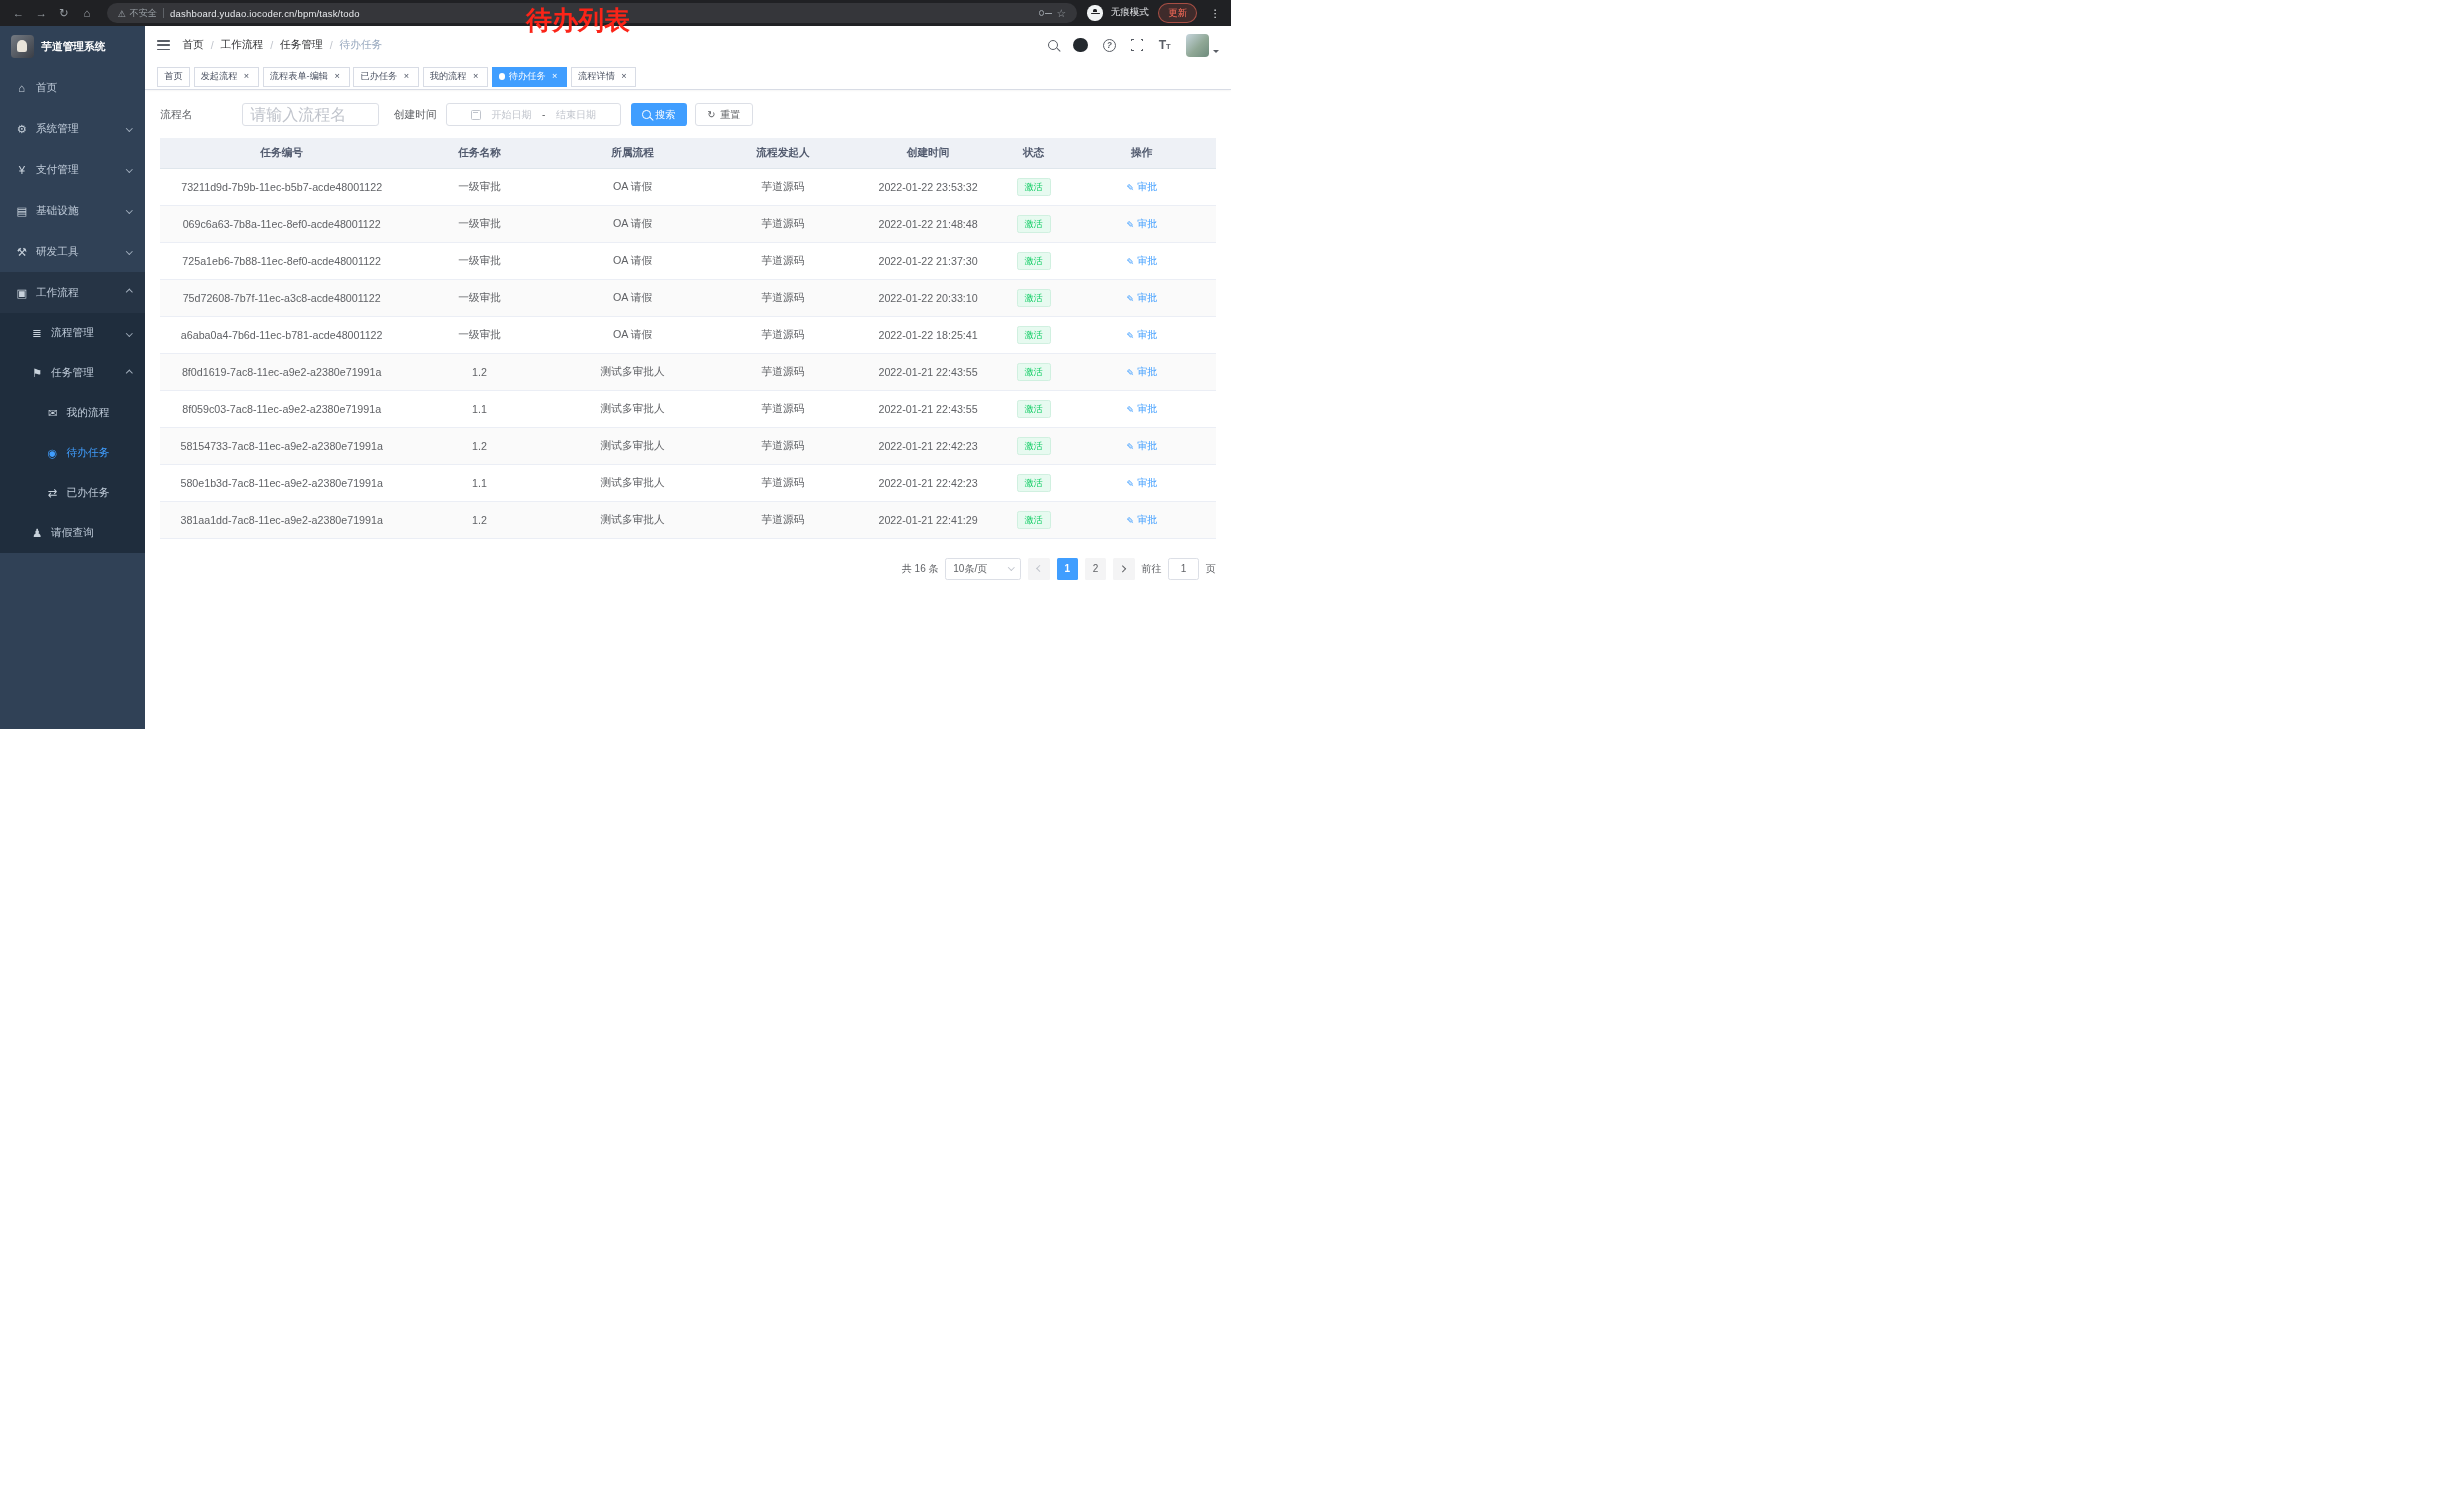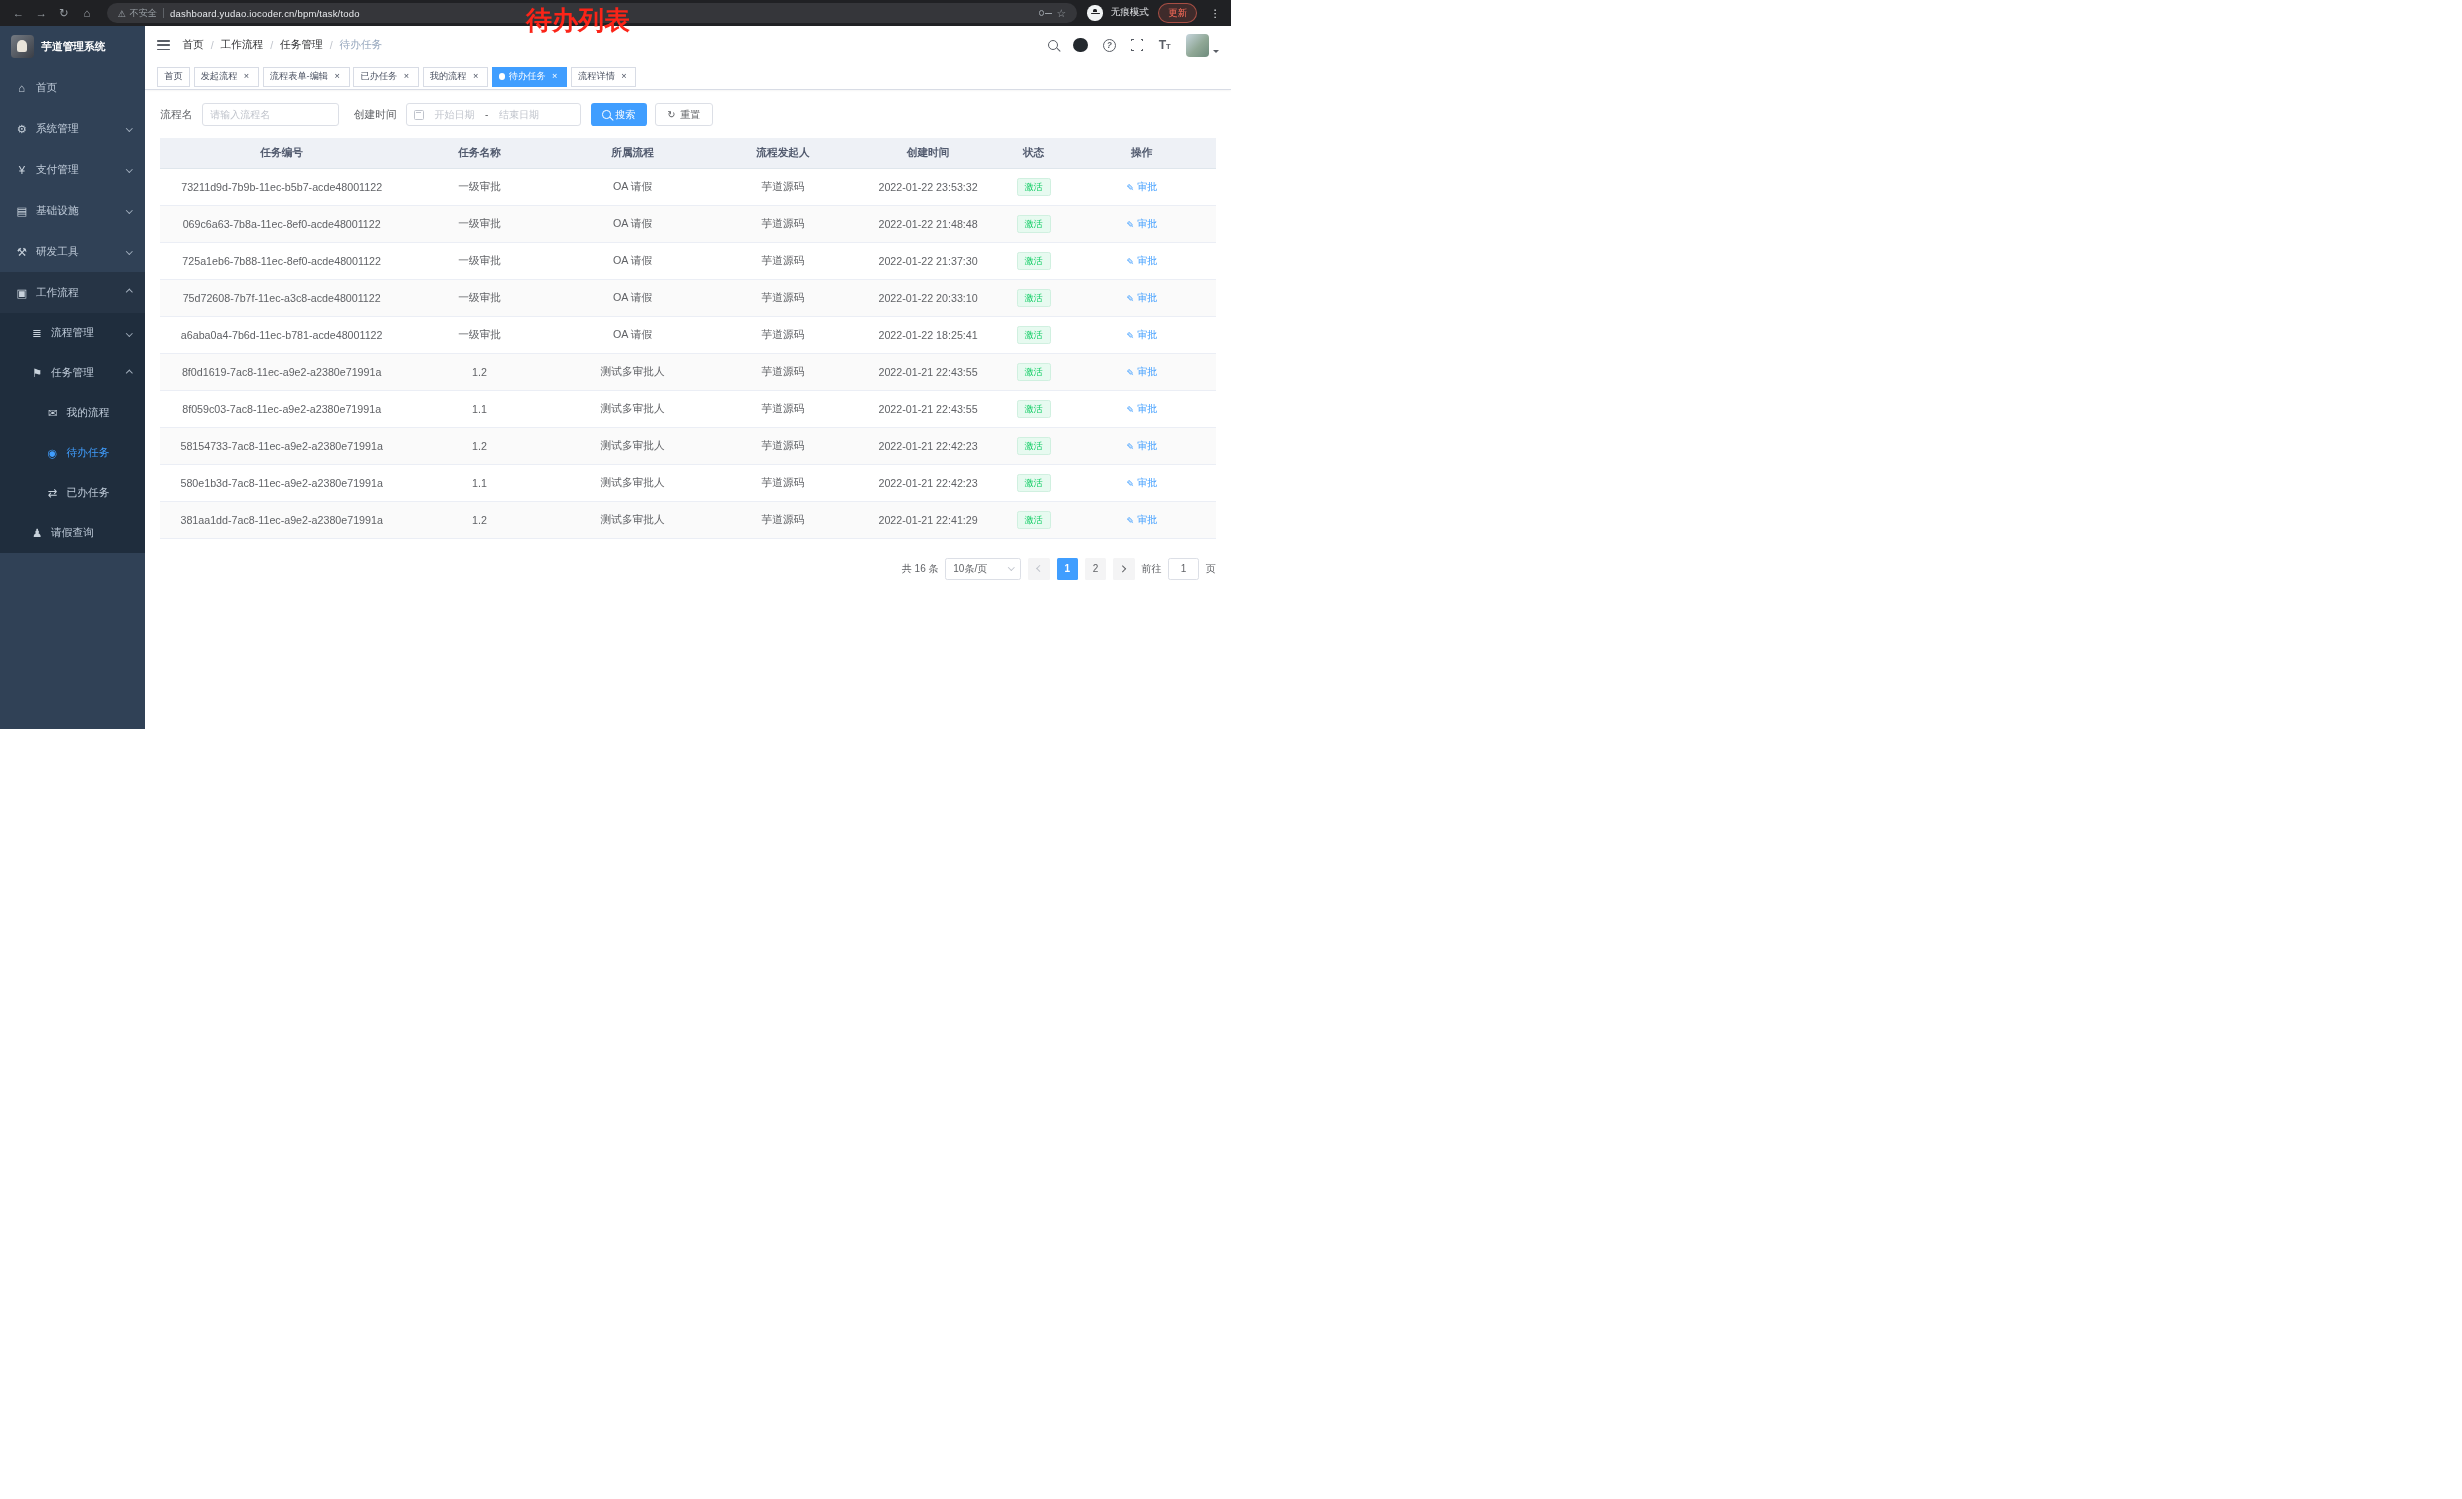--- a/index.html
+++ b/index.html
@@ -81,23 +81,23 @@
   .tag.active { background:#409eff; border-color:#409eff; color:#fff; }
   .tag.active .dot { display:inline-block; }
   .tag-close { width:10.7px; height:10.7px; line-height:10px; text-align:center; border-radius:50%; font-size:9.2px; font-style:normal; }
   .tag-close::before { content:"×"; }
 
   
   .content { flex:1; padding:13px 15.3px 0; min-width:0; }
   .filter-row { display:flex; align-items:center; margin-bottom:12.2px; }
   .f-label { font-size:10.7px; font-weight:400; color:#606266; margin-right:9.2px; white-space:nowrap; }
   .f-label.time { margin-left:15.3px; }
-  .text-input { width:137px; height:23px; border:0.8px solid #dcdfe6; border-radius:3.1px; padding:0 7.6px; font-size:10px; color:#606266; outline:none; font-family:inherit; }
+  .text-input { width:137px; height:23px; border:0.8px solid #dcdfe6; border-radius:3.1px; padding:0 7.6px; font-size:16px; color:#606266; outline:none; font-family:inherit;margin-left:40px; }
   input::placeholder { color:#c0c4cc; }
-  .date-range { width:175px; height:23px; border:0.8px solid #dcdfe6; border-radius:3.1px; display:flex; align-items:center; padding:0 7px; gap:4.6px; }
+  .date-range { width:175px; height:23px; border:0.8px solid #dcdfe6; border-radius:3.1px; display:flex; align-items:center; padding:0 24px; gap:4.6px; }
   .icon-calendar { width:10px; height:10px; border:1.1px solid #c0c4cc; border-radius:1.5px; position:relative; flex-shrink:0; }
   .icon-calendar::before { content:""; position:absolute; left:1.5px; right:1.5px; top:1.9px; height:1.1px; background:#c0c4cc; }
   .date-input { width:52px; border:none; outline:none; font-size:10px; color:#606266; text-align:center; font-family:inherit; background:transparent; }
   .range-sep { color:#606266; font-size:10px; }
   .btn { height:23px; display:inline-flex; align-items:center; gap:4.6px; padding:0 11.4px; border-radius:3.1px; font-size:10px; cursor:pointer; border:none; font-family:inherit; }
   .btn-primary { background:#409eff; color:#fff; margin-left:10px;text-align:right; }
   .btn-plain { background:#fff; color:#606266; border:0.8px solid #dcdfe6; margin-left:8.4px; }
   .icon-search.small { width:8.4px; height:8.4px; border-width:1.1px; }
   .icon-refresh { font-style:normal; font-size:10px; }
 

